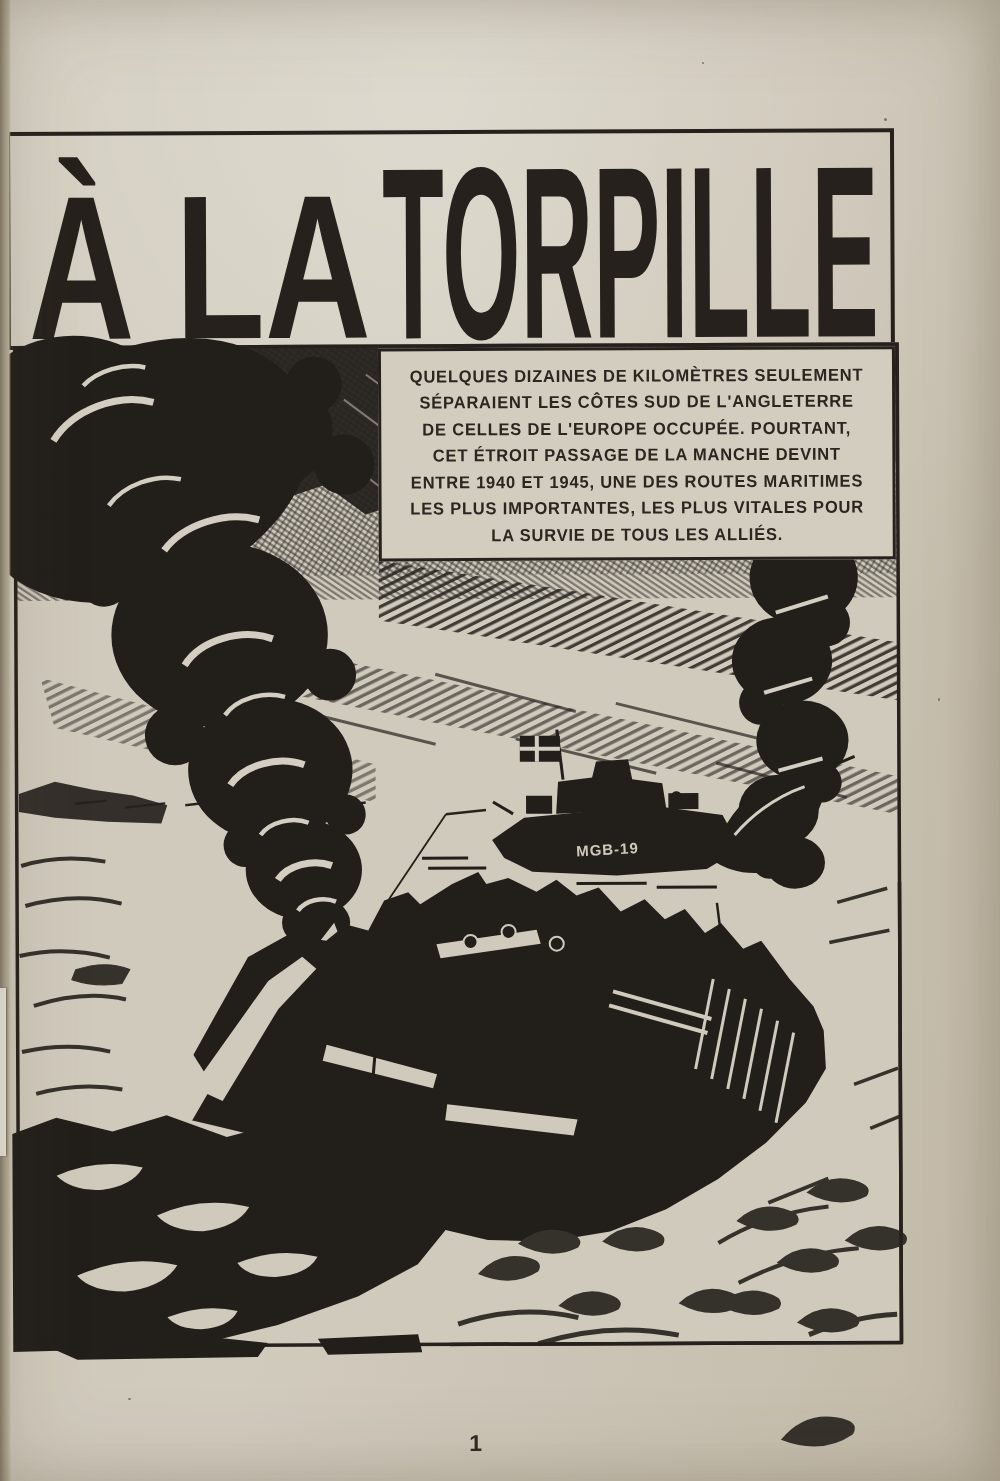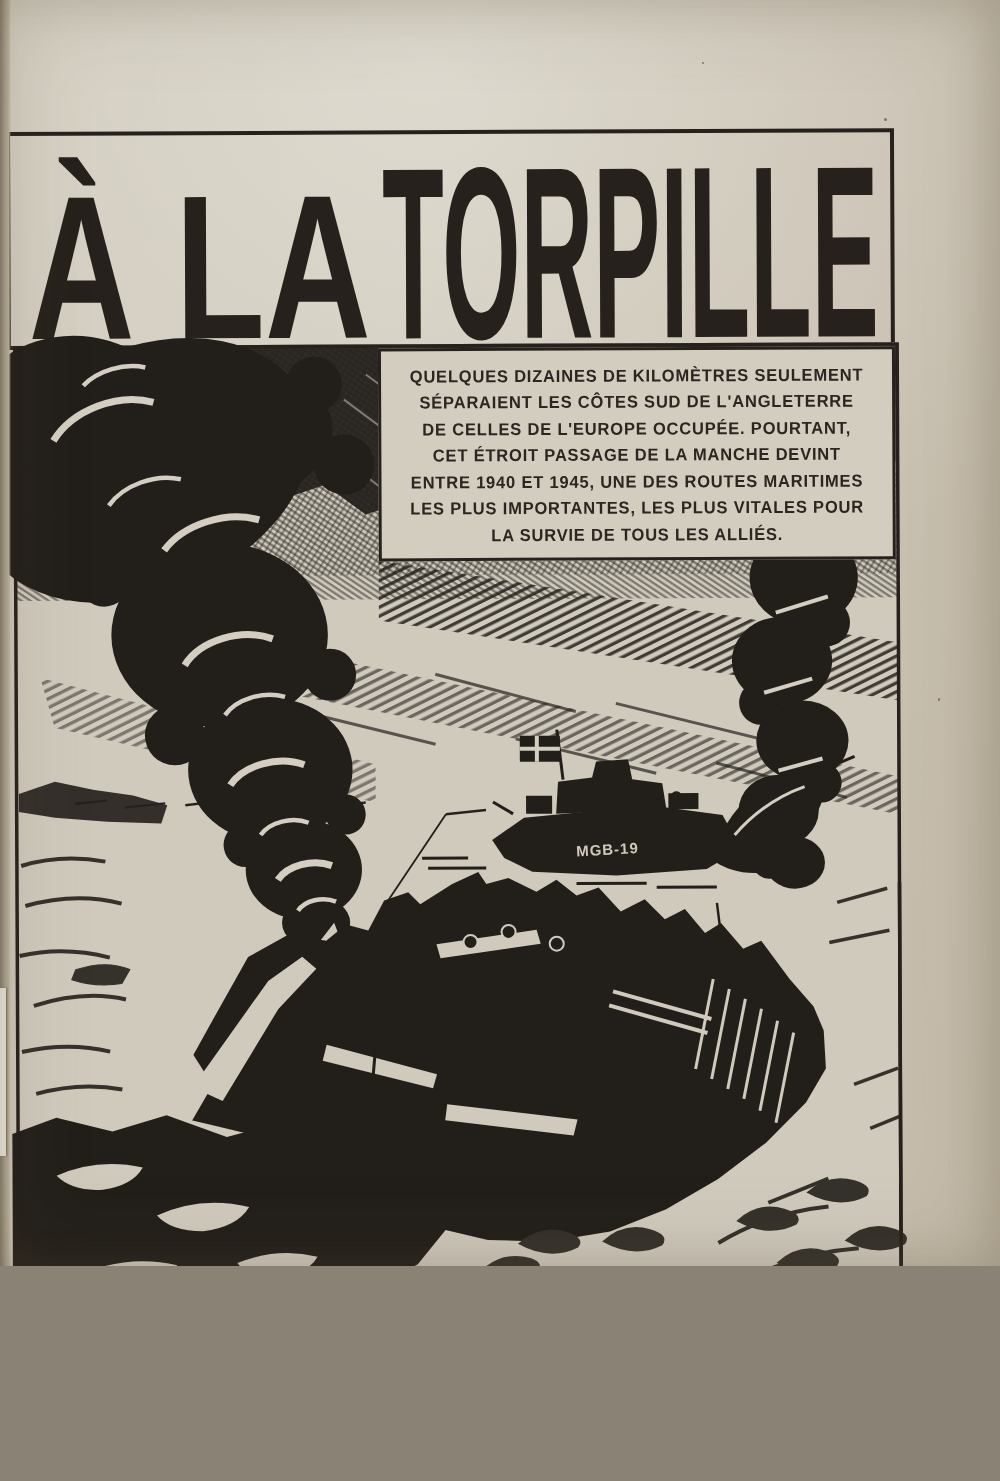--- a/index.html
+++ b/index.html
@@ -1,17 +1,17 @@
 <!DOCTYPE html>
 <html><head>
 <meta charset="utf-8">
 <style>
   html,body{margin:0;padding:0;background:#8a8274;}
   .screen{
-    position:relative;width:1000px;height:1266px;overflow:hidden;
+    position:relative;width:1000px;height:1481px;overflow:hidden;
     font-family:"Liberation Sans","DejaVu Sans",sans-serif;
     background:
       radial-gradient(120% 80% at 42% 6%, rgba(255,255,248,.28), rgba(255,255,248,0) 62%),
       linear-gradient(100deg,#cfc9bb 0%,#d1cbbe 38%,#c9c1b2 74%,#c3baa8 100%);
   }
   .screen::after{
     content:"";position:absolute;inset:0;pointer-events:none;
     box-shadow:inset 0 0 90px rgba(92,80,58,.22), inset -14px 0 40px rgba(92,80,58,.16);
   }
   .page-edge{

